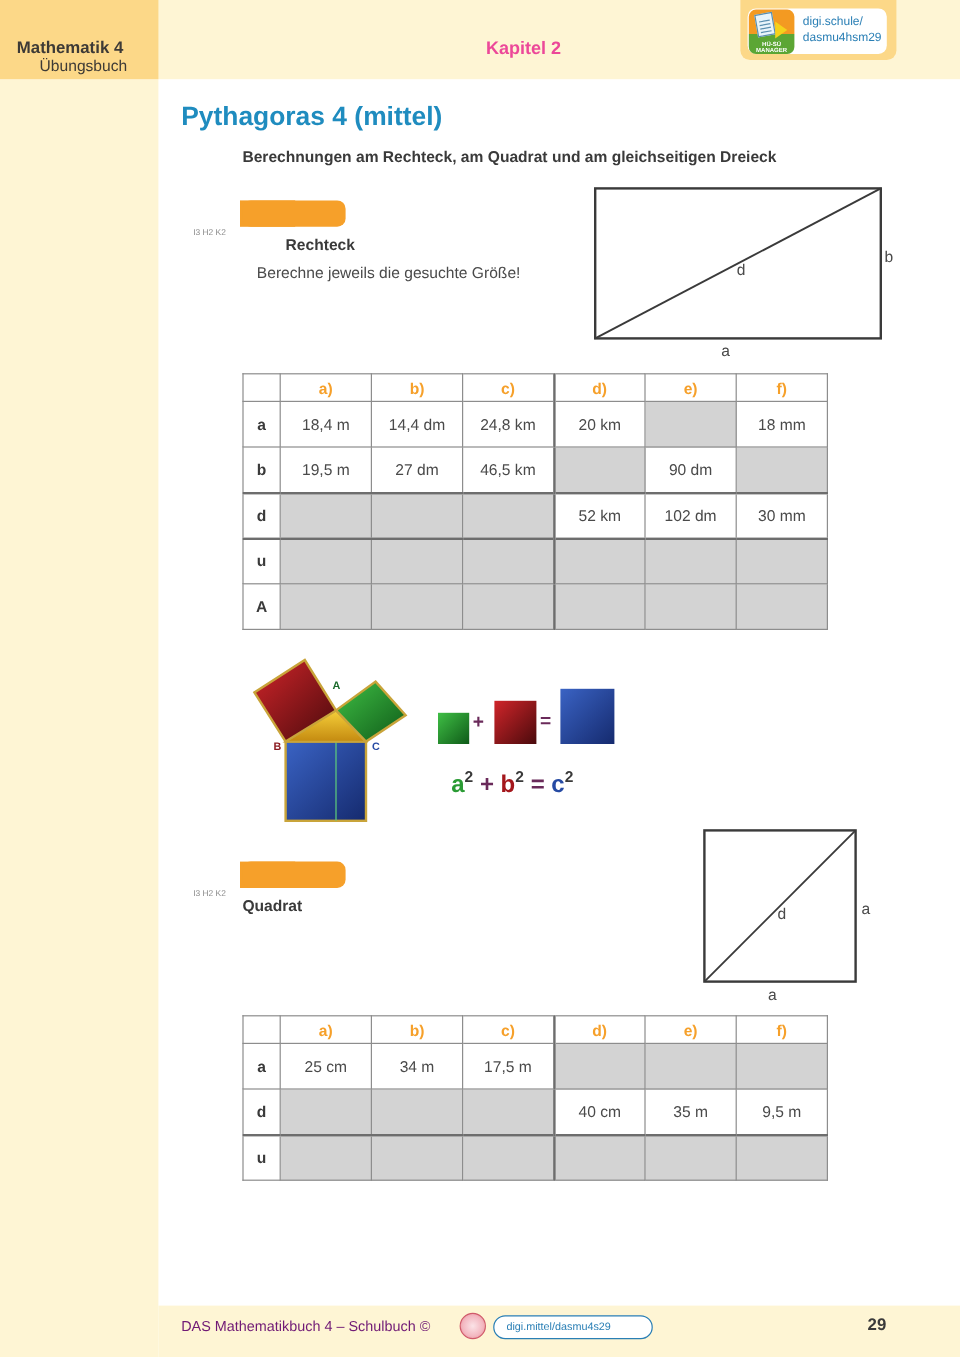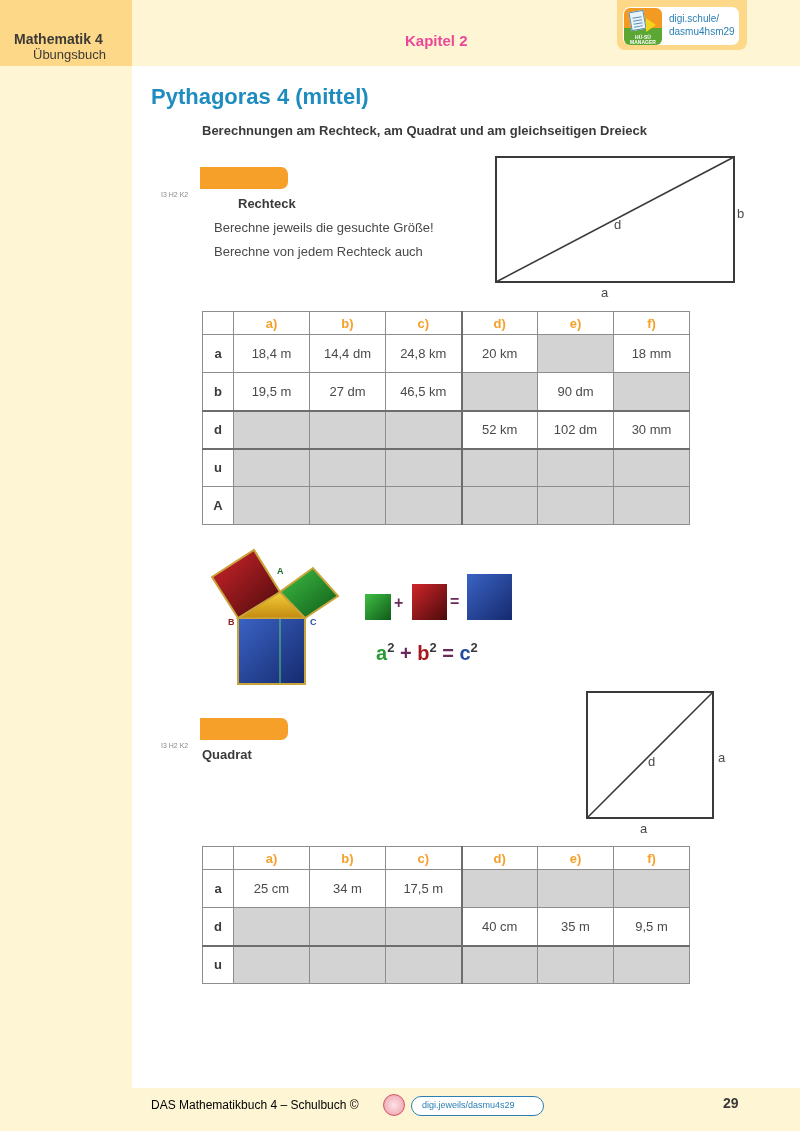--- a/index.html
+++ b/index.html
@@ -48,21 +48,21 @@
   table.grid td.val { width: 76px; height: 38px; }
   table.grid td.empty { background: #d3d3d3; }
   table.grid th.corner { width: 31px; }
   table.grid .thick-r { border-right: 2px solid #6d6d6d; }
   table.grid .thick-t td { border-top: 2px solid #6d6d6d; }
 
   
   .diag-label { position: absolute; font-size: 13px; color: #4a4a4a; }
 
   
-  .footer-text { position: absolute; left: 151px; top: 1098px; font-size: 12px; color: #000000; }
+  .footer-text { position: absolute; left: 151px; top: 1098px; font-size: 12px; color: #701a75; }
   .footer-logo { position: absolute; left: 383px; top: 1094px; width: 22px; height: 22px; border-radius: 50%; border: 1px solid #d05a6a; background: radial-gradient(circle, #fbe3e7 0%, #f3b7c0 60%, #e27d8b 100%); }
   .footer-link { position: absolute; left: 411px; top: 1096px; width: 133px; height: 20px; border: 1.5px solid #2a7fb5; border-radius: 10px; background: #fff; font-size: 9px; color: #2a7fb5; line-height: 17px; padding-left: 10px; }
   .page-num { position: absolute; left: 723px; top: 1095px; font-size: 14px; font-weight: bold; color: #3a3a3a; }
 </style>
 </head>
 <body>
 
 <div class="top-band"></div>
 <div class="left-band"></div>
 <div class="bottom-band"></div>
@@ -86,21 +86,20 @@
 
 <div class="page-title">Pythagoras 4 (mittel)</div>
 <div class="page-subtitle">Berechnungen am Rechteck, am Quadrat und am gleichseitigen Dreieck</div>
 
 <div class="ex-num" style="left:152px; top:167px;">24</div>
 <div class="ex-pill" style="left:202px; top:167px;"></div>
 <div class="ex-codes" style="left:161px; top:191px;">I3 H2 K2</div>
 <div class="ex-head" style="left:202px; top:196px;margin-left:36px;">Rechteck</div>
 <div class="ex-text" style="left:202px; top:216px;margin-left:12px;">
   <div>Berechne jeweils die gesuchte Größe!</div>
-  <div>Berechne von jedem Rechteck auch</div>
 </div>
 
 <svg style="position:absolute; left:490px; top:152px;" width="250" height="135">
   <rect x="6" y="5" width="238" height="125" fill="none" stroke="#3a3a3a" stroke-width="2"></rect>
   <line x1="6" y1="130" x2="244" y2="5" stroke="#3a3a3a" stroke-width="1.6"></line>
 </svg>
 <div class="diag-label" style="left:614px; top:217px;">d</div>
 <div class="diag-label" style="left:737px; top:206px;">b</div>
 <div class="diag-label" style="left:601px; top:285px;">a</div>
 
@@ -262,14 +261,14 @@
     <td class="val empty thick-r"></td>
     <td class="val empty"></td>
     <td class="val empty"></td>
     <td class="val empty"></td>
   </tr>
 </tbody>
   </table>
 
 <div class="footer-text">DAS Mathematikbuch 4 – Schulbuch ©</div>
 <div class="footer-logo"></div>
-<div class="footer-link">digi.jeweils/dasmu4s29</div>
+<div class="footer-link">digi.mittel/dasmu4s29</div>
 <div class="page-num">29</div>
 
 </body></html>

